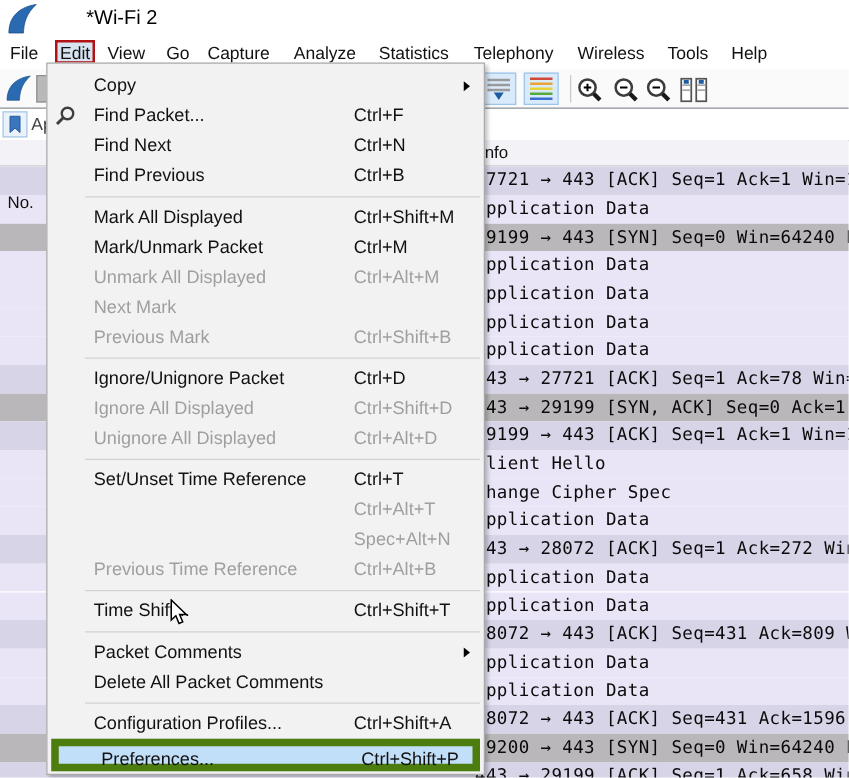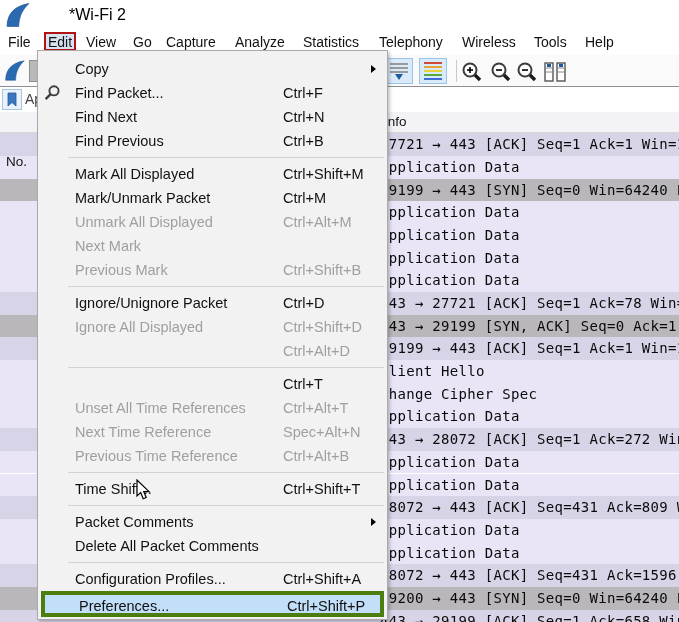--- a/index.html
+++ b/index.html
@@ -38,21 +38,21 @@
   
   .menu{position:absolute;left:37px;top:50px;width:351px;height:570px;background:#f2f2f2;
         border:1px solid #aaaaaa;box-sizing:border-box;box-shadow:2px 2px 3px rgba(0,0,0,0.22);
         padding-top:6px;font-size:14.5px;}
   .mi{position:relative;height:24px;line-height:24px;color:#111;text-decoration:underline;}
   .mi .lbl{position:absolute;left:37px;top:0;}
   .mi .sc{position:absolute;left:245px;top:0;}
   .mi.disabled{color:#9f9f9f;}
   .mi .sub{position:absolute;left:333px;top:8px;width:0;height:0;
            border-left:5px solid #000;border-top:4px solid transparent;border-bottom:4px solid transparent;}
-  .mi.highlight{background:#c1dff8;border:4px solid #4d7c0f;box-sizing:border-box;
+  .mi.highlight{background:#c1dff8;border:6px solid #4d7c0f;box-sizing:border-box;
                 margin:0 3px 0 3px;height:26px;line-height:22px;}
   .mi.highlight .lbl{left:34px;}
   .mi.highlight .sc{left:242px;}
   .msep{position:relative;height:9px;}
   .msep::after{content:"";position:absolute;left:30px;right:3px;top:4px;height:1px;background:#d2d2d2;}
   .mi .ficon{position:absolute;left:5px;top:3px;}
 </style>
 </head>
 <body>
 
@@ -265,32 +265,32 @@
       <div class="msep"></div>
       <div class="mi">
         <span class="lbl">Ignore/Unignore Packet</span>
         <span class="sc">Ctrl+D</span>
       </div>
       <div class="mi disabled">
         <span class="lbl">Ignore All Displayed</span>
         <span class="sc">Ctrl+Shift+D</span>
       </div>
       <div class="mi disabled">
+        <span class="lbl">Unignore All Displayed</span>
         <span class="sc">Ctrl+Alt+D</span>
       </div>
       <div class="msep"></div>
       <div class="mi">
+        <span class="lbl">Set/Unset Time Reference</span>
         <span class="sc">Ctrl+T</span>
       </div>
       <div class="mi disabled">
-        <span class="lbl">Unset All Time References</span>
         <span class="sc">Ctrl+Alt+T</span>
       </div>
       <div class="mi disabled">
-        <span class="lbl">Next Time Reference</span>
         <span class="sc">Spec+Alt+N</span>
       </div>
       <div class="mi disabled">
         <span class="lbl">Previous Time Reference</span>
         <span class="sc">Ctrl+Alt+B</span>
       </div>
       <div class="msep"></div>
       <div class="mi">
         <span class="lbl">Time Shift...</span>
         <span class="sc">Ctrl+Shift+T</span>

